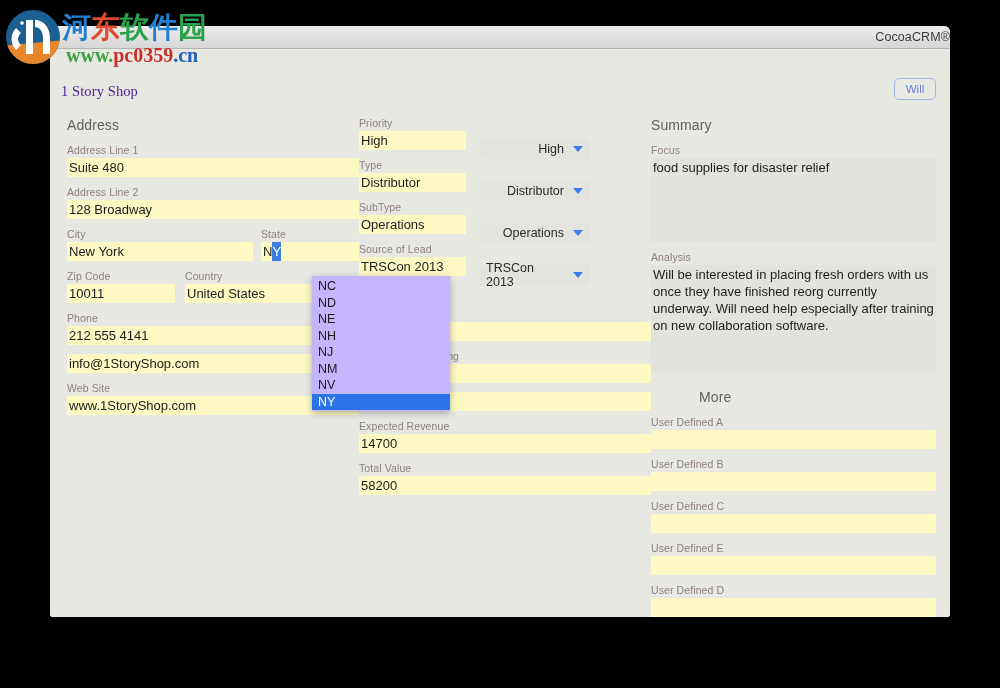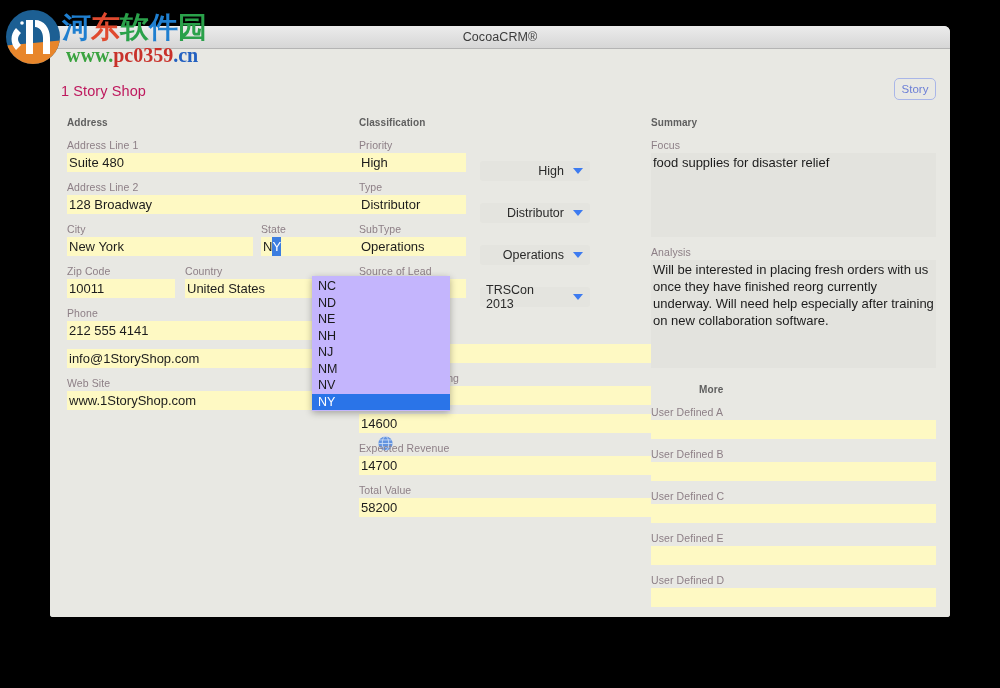--- a/index.html
+++ b/index.html
@@ -17,32 +17,33 @@
     width: 900px; height: 591px;
     background: #e8e8e3;
     border-radius: 6px 6px 3px 3px;
     overflow: hidden;
     box-shadow: 0 2px 14px rgba(0,0,0,.55);
   }
   .titlebar {
     position: relative; height: 23px;
     background: linear-gradient(#ececec, #d6d6d6);
     border-bottom: 1px solid #b4b4b4;
-    display: flex; align-items: center; justify-content: center;
+    display: flex; align-items: center; justify-content: flex-end;
   }
   .titlebar-title {
     font-size: 12.5px; color: #3b3b3b; letter-spacing: .1px;
   }
 
   .content { position: relative; width: 100%; height: 568px; background: #e8e8e3; }
 
   .record-title {
     position: absolute; left: 11px; top: 34px;
-    font-size: 14.5px; color: #be185d;
+    font-size: 14.5px; color: #4c1d95;
     letter-spacing: .1px;
+    font-family: Liberation Serif, serif;
   }
 
   .back-btn {
     position: absolute; right: 14px; top: 29px;
     width: 42px; height: 22px;
     border: 1px solid #a9b6e8;
     border-radius: 5px;
     background: #e9e9e4;
     color: #6c7fd6;
     font-size: 11.5px;
@@ -50,21 +51,21 @@
     cursor: pointer;
   }
 
   
   .col { position: absolute; top: 68px; }
   #col-address { left: 17px;  width: 292px; }
   #col-class   { left: 309px; width: 292px; }
   #col-summary { left: 601px; width: 285px; }
 
   .section-head {
-    font-size: 10px; font-weight: bold; color: #5f5f5f;
+    font-size: 14px; font-weight: normal; color: #5f5f5f;
     margin-bottom: 11px; letter-spacing: .1px;
   }
   .field { margin-bottom: 9px; position: relative; }
   .field-label {
     font-size: 10.5px; color: #8d7f86; margin-bottom: 2px;
     letter-spacing: .1px;
   }
   .field-value {
     height: 19px; background: #fef9c3;
     font-size: 13px; color: #1c1c1c;
@@ -177,21 +178,21 @@
   <div class="window">
 
     <div class="titlebar">
       <div class="titlebar-title">CocoaCRM®</div>
     </div>
 
     <div class="content">
 
       <div class="record-title">1 Story Shop</div>
 
-      <div class="back-btn">Story</div>
+      <div class="back-btn">Will</div>
 
       <div class="col" id="col-address">
         <div class="section-head">Address</div>
 
         <div class="field">
           <div class="field-label">Address Line 1</div>
           <div class="field-value">Suite 480</div>
         </div>
 
         <div class="field">
@@ -261,21 +262,20 @@
             <g stroke="#d9e6fb" stroke-width="1.1" fill="none">
               <ellipse cx="12" cy="12" rx="4.6" ry="10"></ellipse>
               <line x1="2" y1="12" x2="22" y2="12"></line>
               <line x1="3.6" y1="7" x2="20.4" y2="7"></line>
               <line x1="3.6" y1="17" x2="20.4" y2="17"></line>
             </g>
           </svg>
       </div>
 
       <div class="col" id="col-class">
-        <div class="section-head">Classification</div>
 
         <div class="class-row">
           <div class="cr-left field">
             <div class="field-label">Priority</div>
             <div class="field-value">High</div>
           </div>
           <div class="cr-pop">
             <div class="popup">
               <span>High</span>
               <span class="caret"></span>

